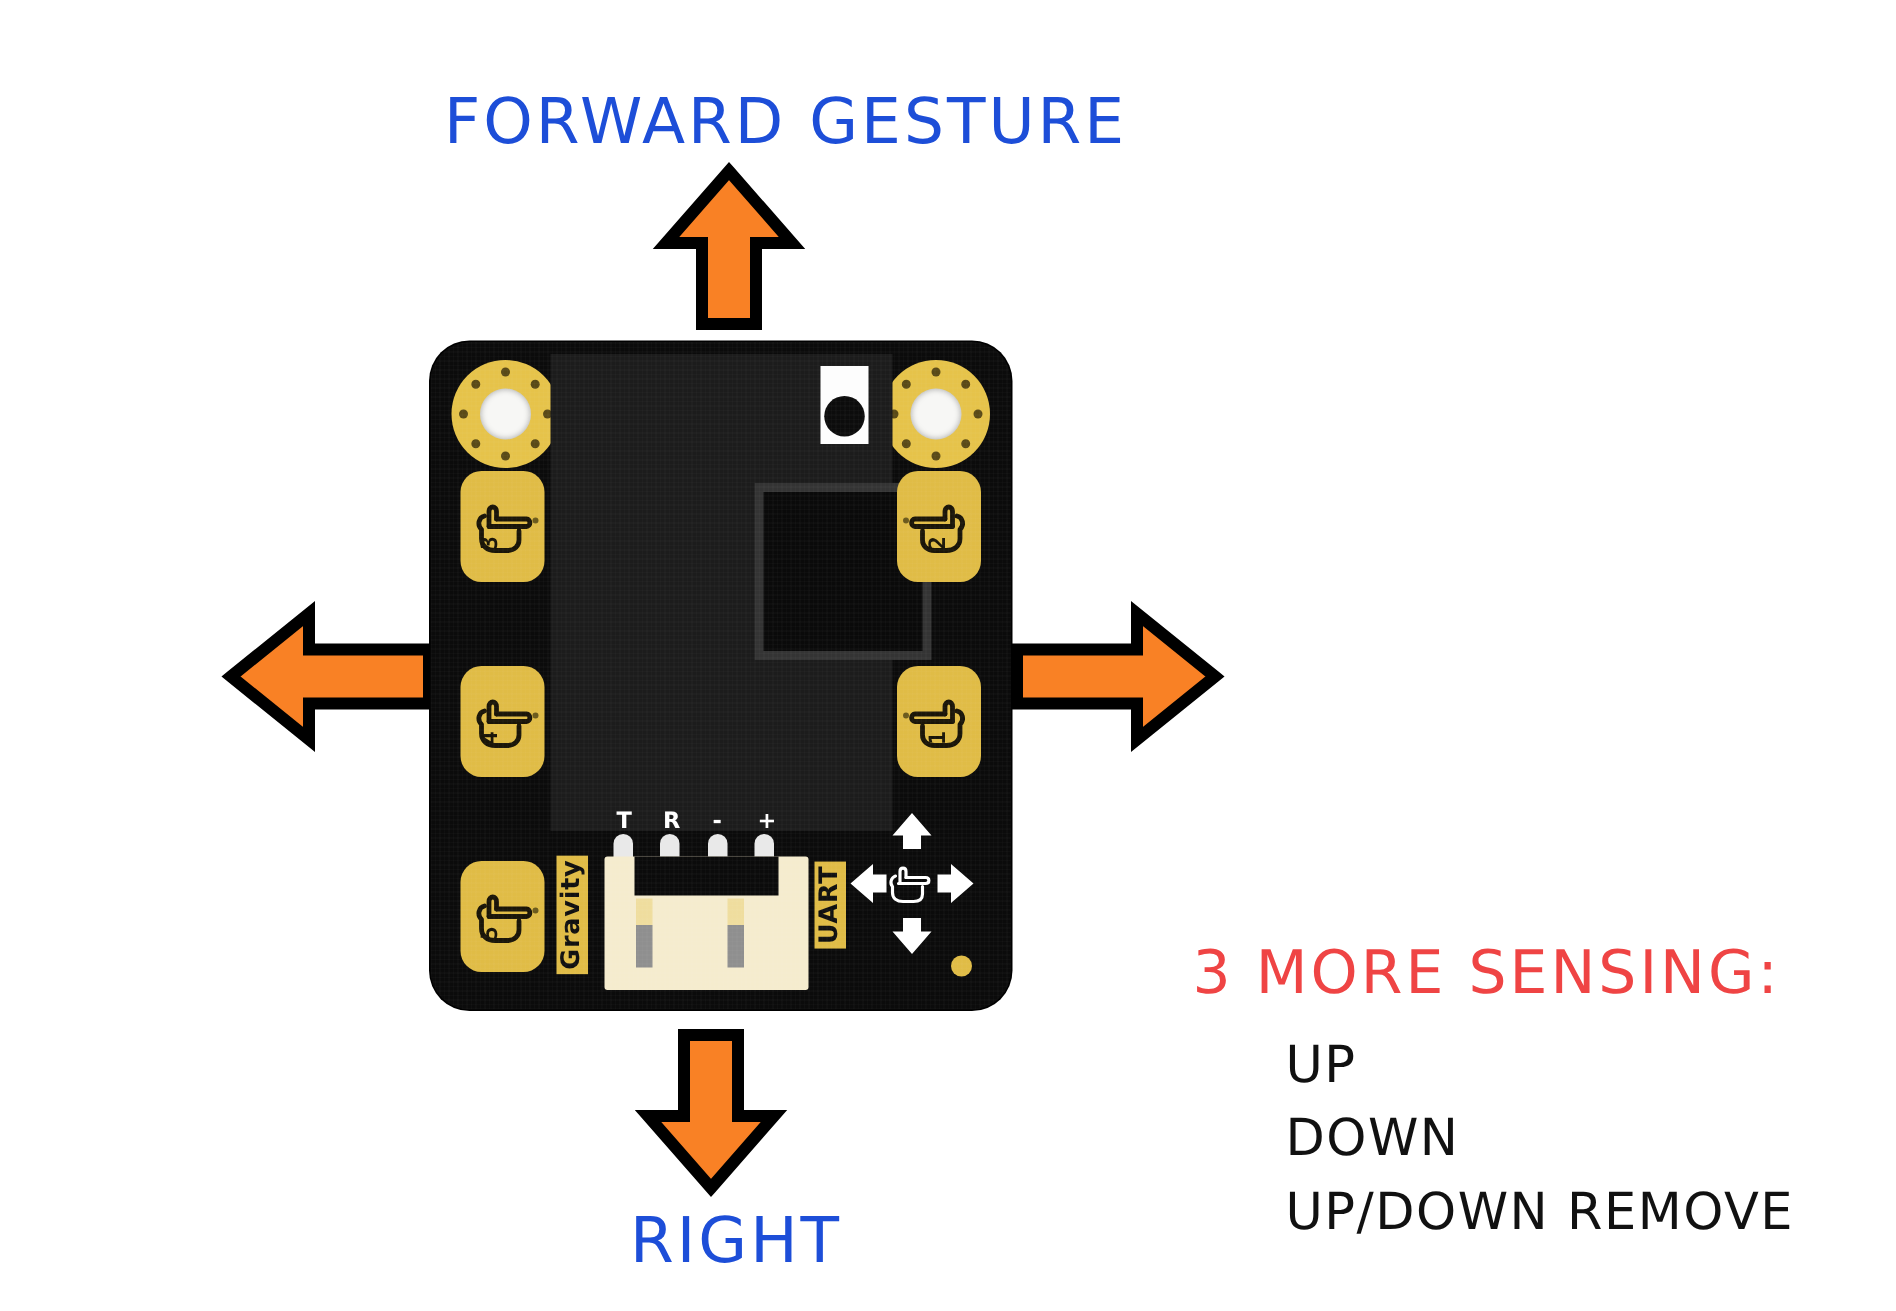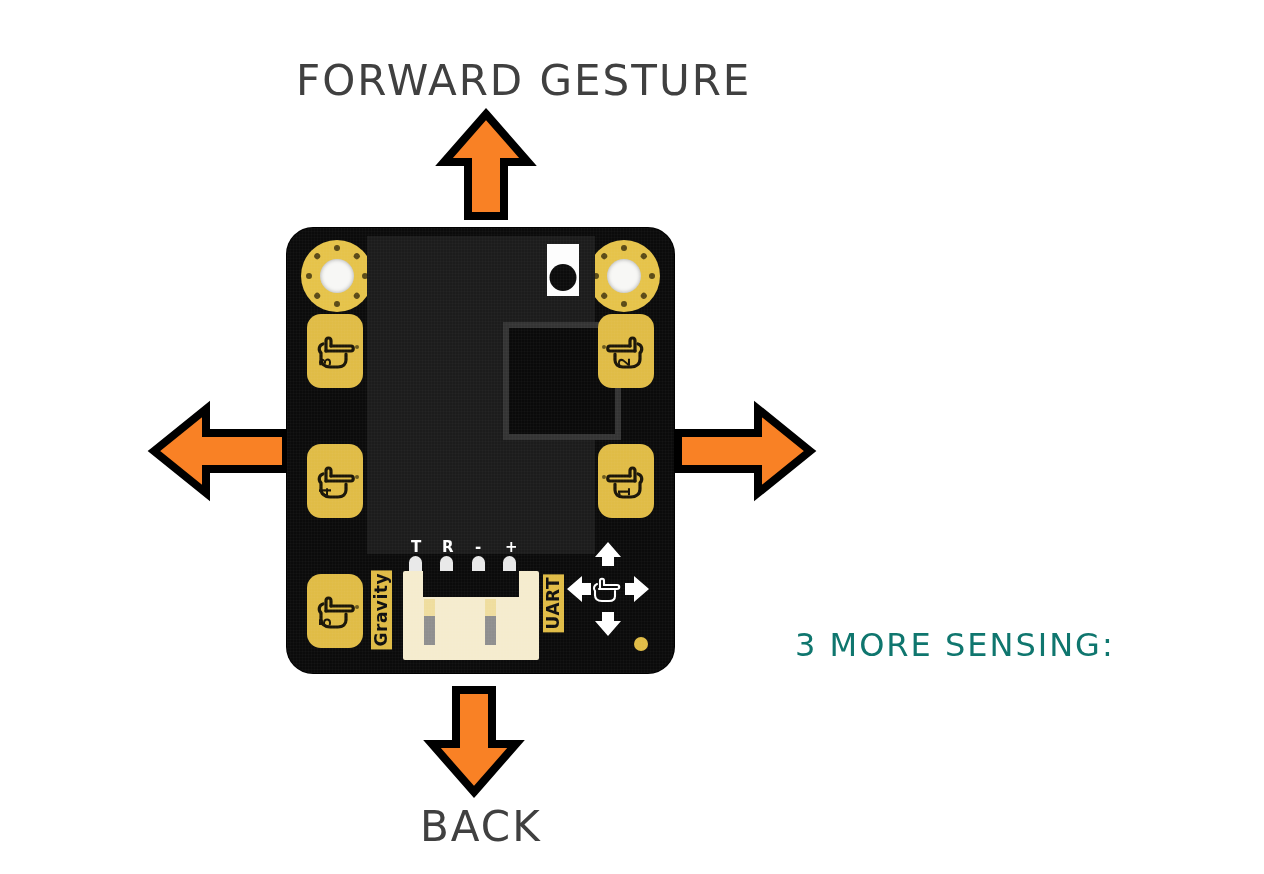--- a/index.html
+++ b/index.html
@@ -21,21 +21,21 @@
     position: absolute;
     inset: 0;
   }
 
   
   .label {
     position: absolute;
     font-family: "DejaVu Sans", "Liberation Sans", sans-serif;
     font-size: 42px;
     letter-spacing: 2px;
-    color: #404040;
+    color: #1d4ed8;
     white-space: nowrap;
     line-height: 1;
   }
 
   
   .arrow {
     position: absolute;
   }
   .arrow svg { display: block; overflow: visible; }
 
@@ -245,24 +245,24 @@
   }
 
   
   .sensing {
     position: absolute;
     left: 795px;
     top: 626px;
   }
   .sensing-title {
     font-family: "DejaVu Sans", "Liberation Sans", sans-serif;
-    font-size: 32px;
+    font-size: 40px;
     letter-spacing: 2px;
     white-space: nowrap;
-    color: #0f766e;
+    color: #ef4444;
   }
   .sensing-list {
     margin: 18px 0 0 62px;
     padding: 0;
     list-style: none;
   }
   .sensing-list li {
     font-family: "DejaVu Sans", "Liberation Sans", sans-serif;
     font-size: 34px;
     letter-spacing: 1px;
@@ -297,21 +297,21 @@
     </svg>
   </div>
 
 
   <div class="arrow" style="left:428px; top:686px;">
     <svg width="92" height="110" viewBox="0 0 92 110">
       <polygon points="46,106 88,58 64,58 64,4 28,4 28,58 4,58" fill="#F98125" stroke="#000000" stroke-width="8" stroke-linejoin="miter"></polygon>
     </svg>
   </div>
 
-  <div class="label" style="left:420px; top:806px;">BACK</div>
+  <div class="label" style="left:420px; top:806px;">RIGHT</div>
 
   <div class="board">
 
     <div class="mount mount-left">
       <div class="via" style="transform:translate(0,-28px)"></div>
       <div class="via" style="transform:rotate(45deg) translate(0,-28px)"></div>
       <div class="via" style="transform:rotate(90deg) translate(0,-28px)"></div>
       <div class="via" style="transform:rotate(135deg) translate(0,-28px)"></div>
       <div class="via" style="transform:rotate(180deg) translate(0,-28px)"></div>
       <div class="via" style="transform:rotate(225deg) translate(0,-28px)"></div>
@@ -466,15 +466,20 @@
           <path d="M39 45 L39 41 C39 38 35 38 35 41 L35 49"></path>
         </g>
       </svg>
     </div>
 
     <div class="board-dot"></div>
   </div>
 
   <div class="sensing">
     <div class="sensing-title">3 MORE SENSING:</div>
+    <ul class="sensing-list">
+      <li>UP</li>
+      <li>DOWN</li>
+      <li>UP/DOWN REMOVE</li>
+    </ul>
   </div>
 
 </div>
 
 </body></html>

